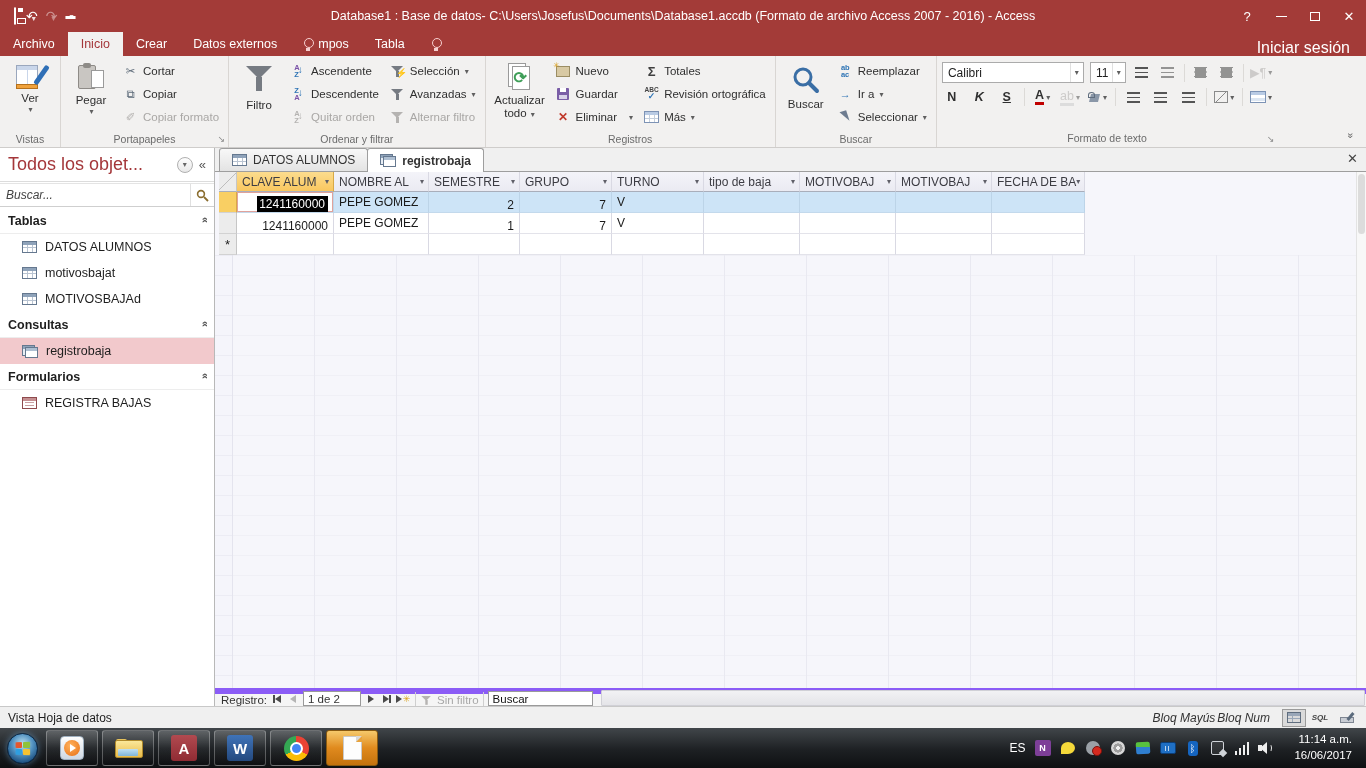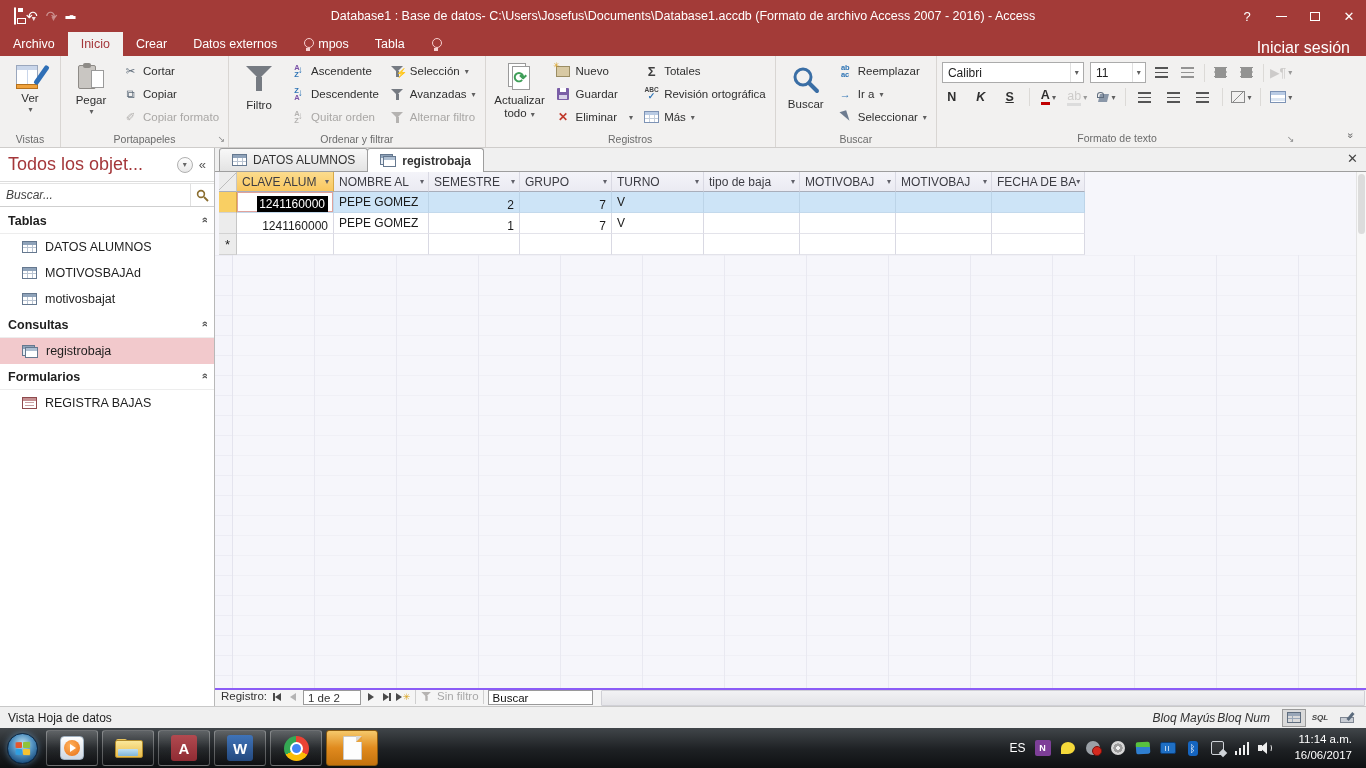--- a/index.html
+++ b/index.html
@@ -160,21 +160,21 @@
   .c7{width:96px;flex:0 0 96px;}
   .c8{width:93px;flex:0 0 93px;}
   .num{justify-content:flex-end;padding-right:5px;align-items:flex-end;}
   .txt{justify-content:flex-start;padding-left:5px;}
   .row-sel .dc{background:#cde4f7;border-right-color:#bcd4e8;border-bottom-color:#c3d9ec;}
   .row-sel .c-sel{background:#f9cf63;border-right:1px solid #d8a946;}
   .cell-cur{background:#fff !important;box-shadow:inset 0 0 0 1px #e0a29b;position:relative;}
   .cell-cur .selval{background:#000;color:#fff;padding:1px 3px 1px 2px;}
   .newrow .c-sel{color:#222;font-size:13px;}
 
-  .recnav{height:18px;background:#f5f5f5;border-top:2px solid #8b5cf6;display:flex;align-items:flex-start;font-size:11.5px;color:#333;padding-left:6px;gap:0;flex:0 0 18px;}
+  .recnav{height:18px;background:#f5f5f5;border-top:6px solid #8b5cf6;display:flex;align-items:flex-end;font-size:11.5px;color:#333;padding-left:6px;gap:0;flex:0 0 18px;}
   .rn-lbl{margin-right:2px;}
   .rn-btn{display:flex;align-items:center;justify-content:center;width:16px;height:14px;cursor:default;}
   .tri-r{width:0;height:0;border-top:4px solid transparent;border-bottom:4px solid transparent;border-left:6px solid #4a4a4a;}
   .tri-l{width:0;height:0;border-top:4px solid transparent;border-bottom:4px solid transparent;border-right:6px solid #4a4a4a;}
   .tri-l.dis{border-right-color:#b4b4b4;}
   .bar-v{width:2px;height:8px;background:#4a4a4a;}
   .star-y{color:#d9a21a;font-size:9px;margin-left:1px;}
   .rn-pos{width:58px;height:15px;background:#fff;border:1px solid #9a9a9a;display:flex;align-items:center;padding-left:4px;margin:0 2px;}
   .rn-sep{width:1px;height:14px;background:#cfcfcf;margin:0 4px;}
   .rn-filter{display:flex;align-items:center;gap:4px;color:#a8a8a8;}
@@ -490,21 +490,21 @@
     </div>
 
     <div class="rgroup glabel-wrap" style="border-right:none;">
       <div class="gbody">
         <div class="fontgrp">
           <div class="fg-row">
             <div class="combo" style="width:142px;">
                 <span>Calibri</span>
                 <span class="cv">▾</span>
               </div>
-            <div class="combo" style="width:56px;">
+            <div class="combo" style="width:36px;">
                 <span>11</span>
                 <span class="cv">▾</span>
               </div>
             <span class="fmt-btn">
                 <span class="lines"></span>
               </span>
             <span class="fmt-btn dis">
                 <span class="lines"></span>
               </span>
             <span style="width:1px;height:18px;background:#dcdad7;"></span>
@@ -583,25 +583,25 @@
       <div class="nav-sec">
           <span>Tablas</span>
           <span class="chev">»</span>
         </div>
       <div class="nav-item">
           <span class="tbl-ic"></span>
           <span>DATOS ALUMNOS</span>
         </div>
       <div class="nav-item">
           <span class="tbl-ic"></span>
-          <span>MOTIVOSBAJAd</span>
+          <span>motivosbajat</span>
         </div>
       <div class="nav-item">
           <span class="tbl-ic"></span>
-          <span>motivosbajat</span>
+          <span>MOTIVOSBAJAd</span>
         </div>
       <div class="nav-sec">
           <span>Consultas</span>
           <span class="chev">»</span>
         </div>
       <div class="nav-item sel">
           <span class="qry-ic"></span>
           <span>registrobaja</span>
         </div>
       <div class="nav-sec">

